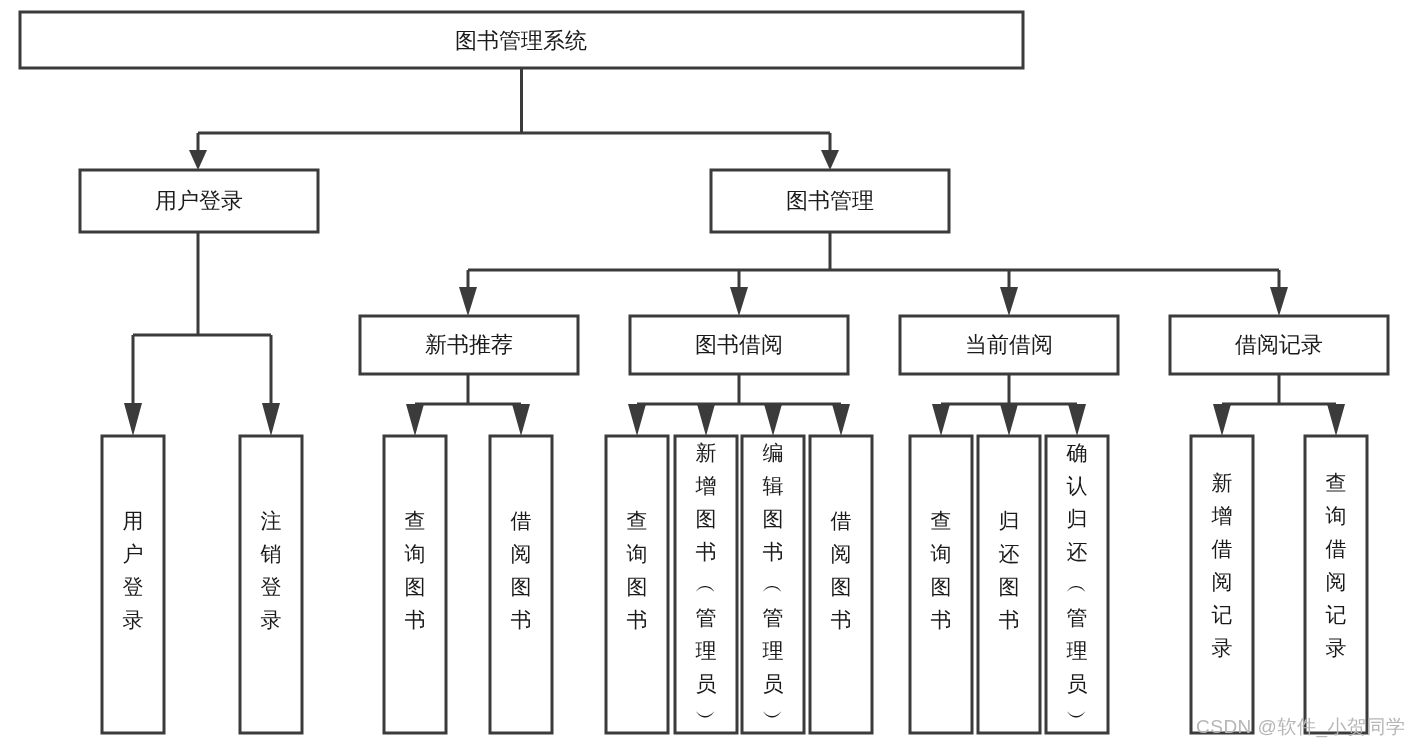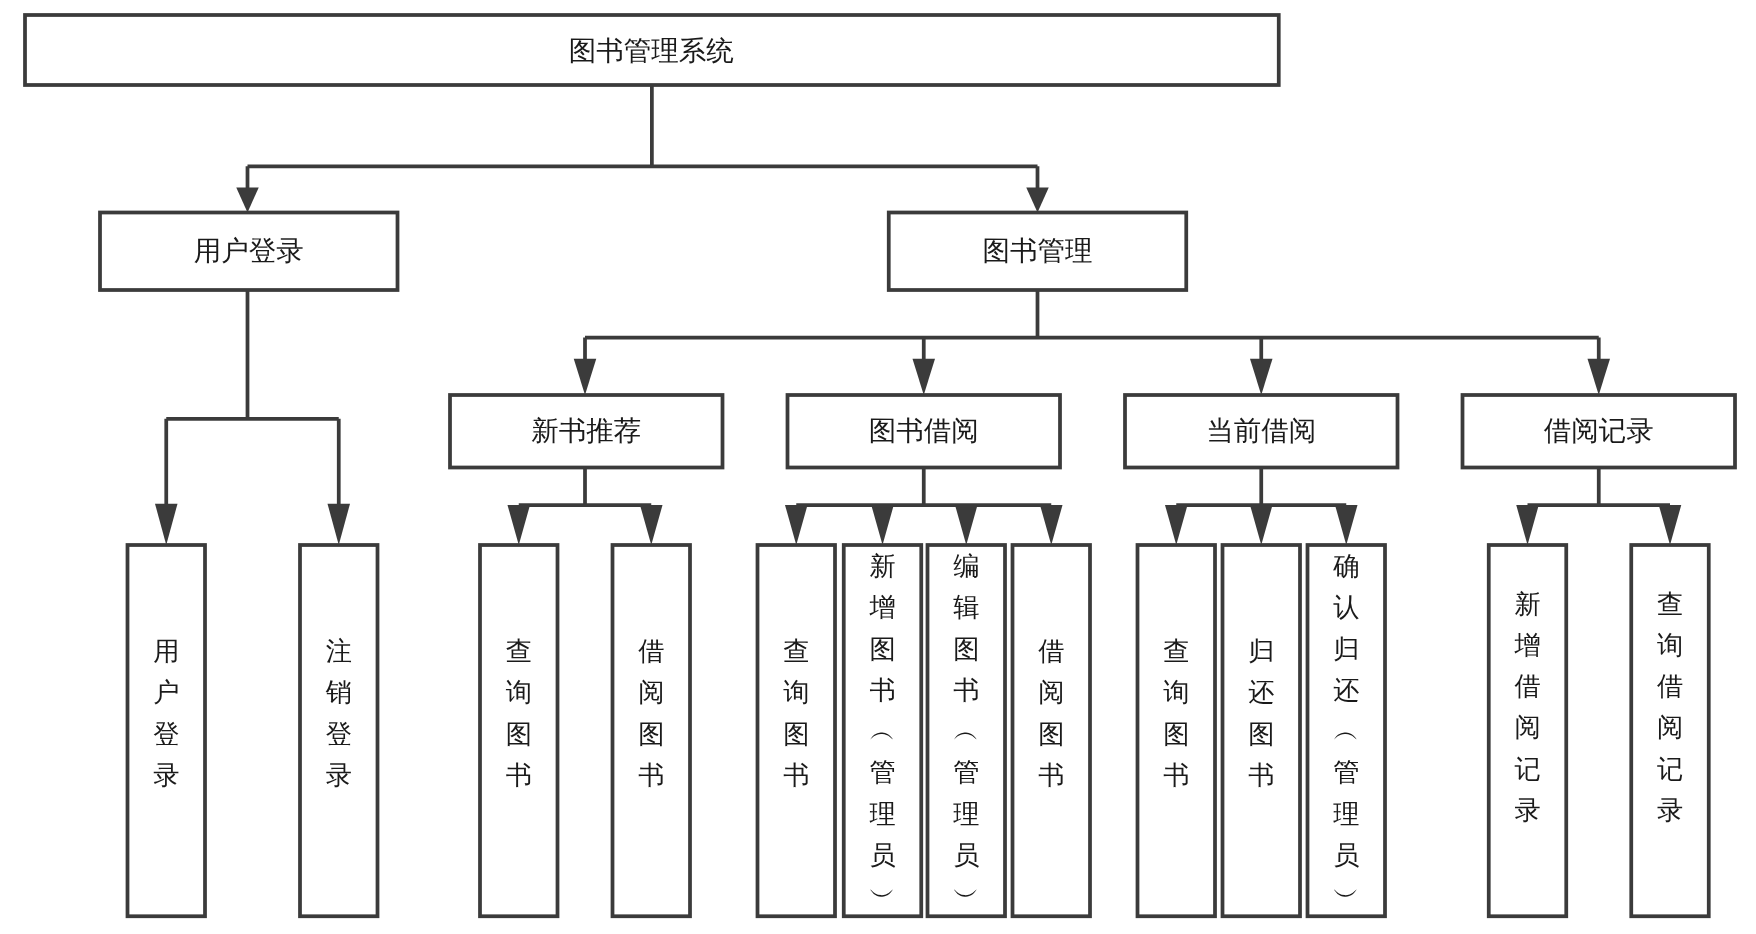--- a/index.html
+++ b/index.html
@@ -229,14 +229,15 @@
       <text class="node-label-v" x="1222" y="490"><tspan x="1222" dy="0">新</tspan><tspan x="1222" dy="33">增</tspan><tspan x="1222" dy="33">借</tspan><tspan x="1222" dy="33">阅</tspan><tspan x="1222" dy="33">记</tspan><tspan x="1222" dy="33">录</tspan></text>
     </g>
 
     <g>
       <rect class="node-box" x="1305" y="436" width="62" height="297"></rect>
       <text class="node-label-v" x="1336" y="490"><tspan x="1336" dy="0">查</tspan><tspan x="1336" dy="33">询</tspan><tspan x="1336" dy="33">借</tspan><tspan x="1336" dy="33">阅</tspan><tspan x="1336" dy="33">记</tspan><tspan x="1336" dy="33">录</tspan></text>
     </g>
 
   </svg>
 
+  <div class="watermark-text" style="left:1196px; top:714px;">CSDN @软件_小贺同学</div>
 
 </div>
 
 </body></html>

